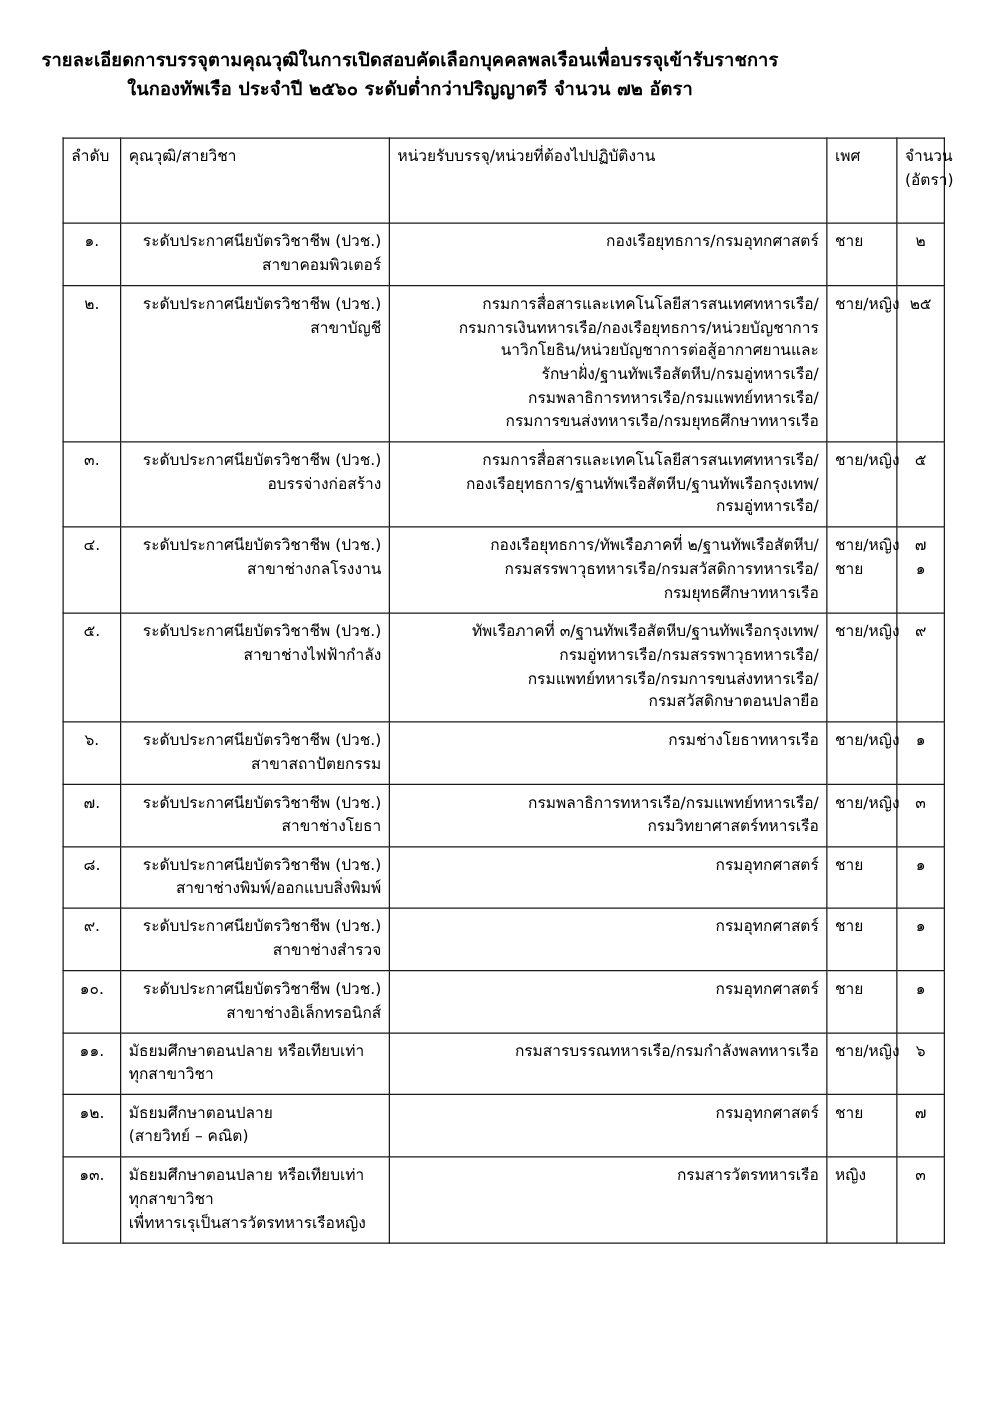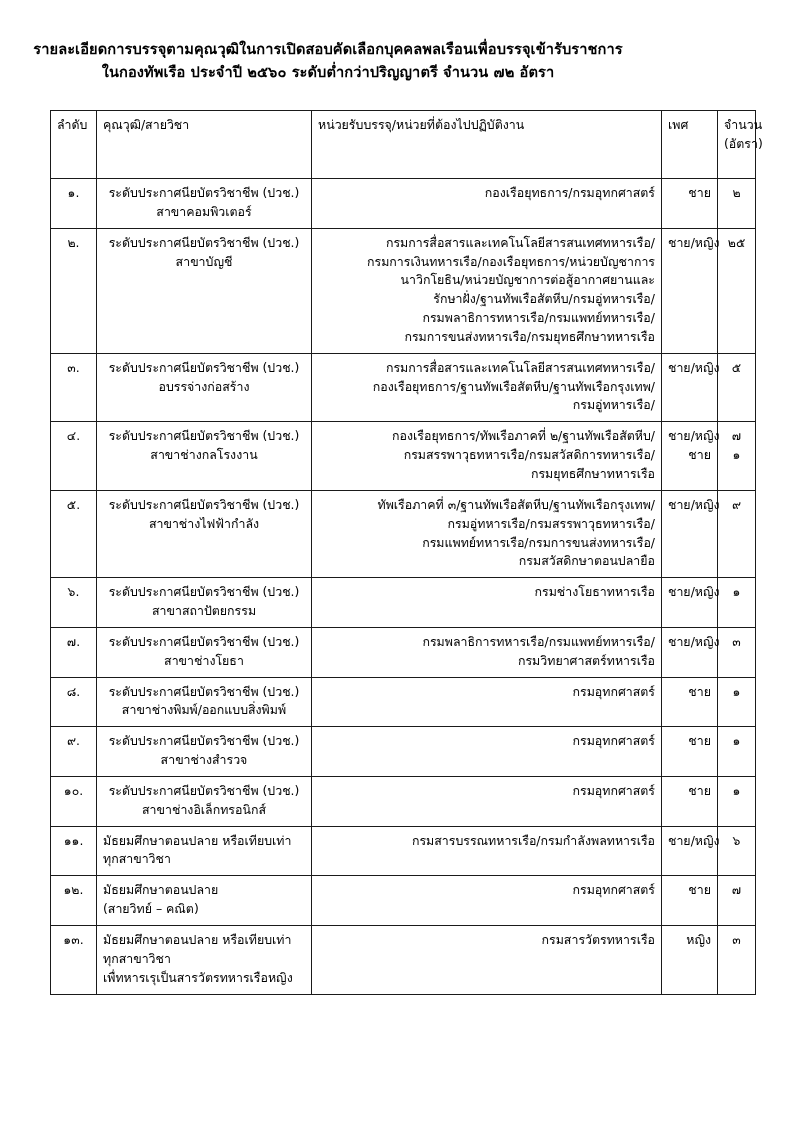--- a/index.html
+++ b/index.html
@@ -79,37 +79,37 @@
   thead th .hl {
     display: block;
     white-space: nowrap;
   }
 
   td.col-no {
     text-align: center;
     white-space: nowrap;
   }
   td.col-qual {
-    text-align: center;
+    text-align: right;
   }
   td.col-qual.left-align {
     text-align: left;
     margin-top: 12px;
   }
   td.col-qual .ql {
     display: block;
   }
   td.col-unit {
     text-align: right;
   }
   td.col-unit .ul {
     display: block;
   }
   td.col-sex {
-    text-align: right;
+    text-align: left;
     white-space: nowrap;
   }
   td.col-sex .sl {
     display: block;
   }
   td.col-count {
     text-align: center;
     white-space: nowrap;
   }
   td.col-count .cl {

